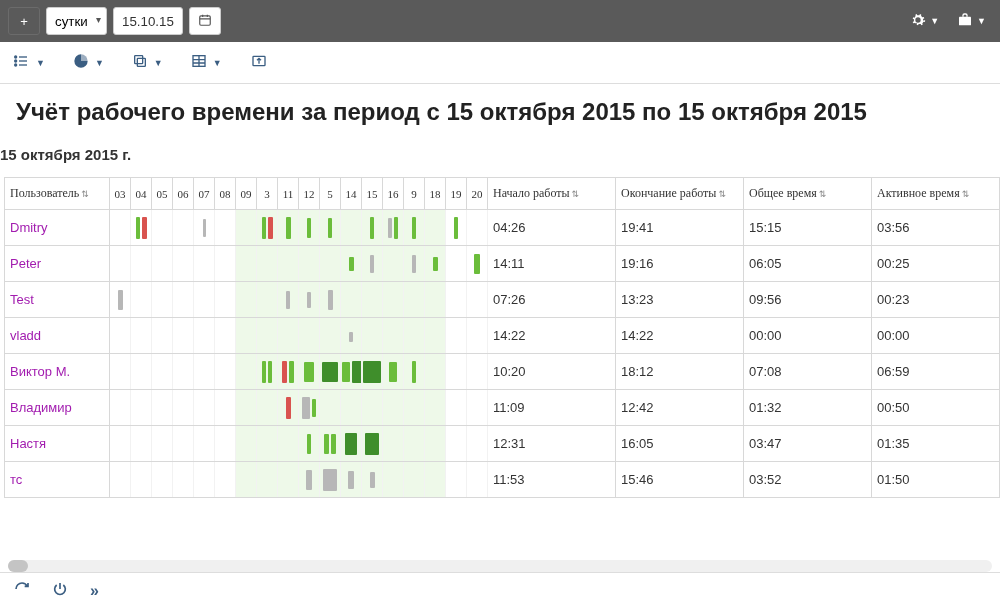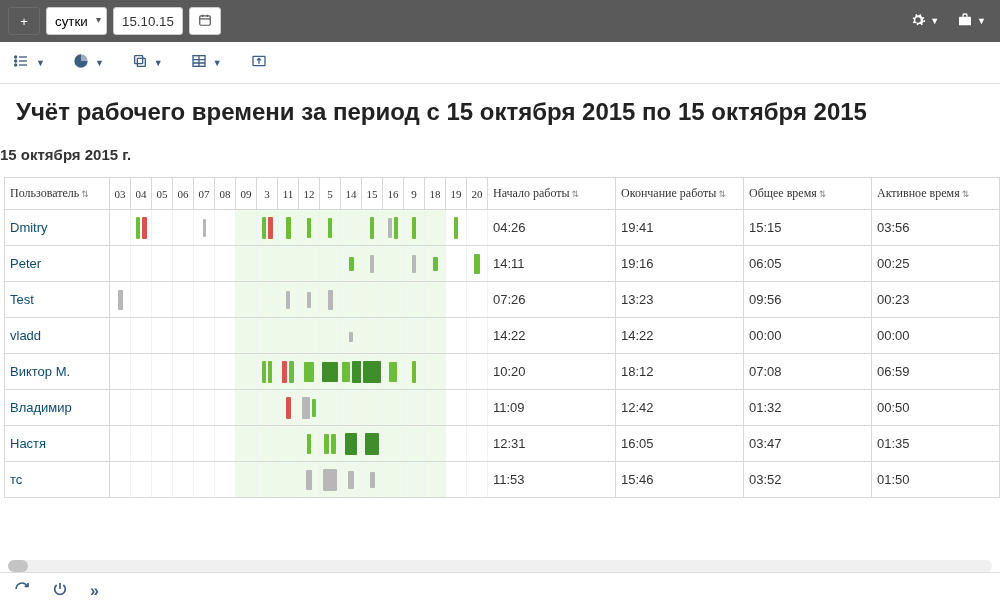--- a/index.html
+++ b/index.html
@@ -31,21 +31,21 @@
 
 
 .table-wrap { overflow: hidden; padding: 0 4px; }
 table { border-collapse: collapse; table-layout: fixed; width: 100%; }
 th, td { border: 1px solid #d8d8d8; padding: 8px 5px; text-align: left; font-size: 13px; vertical-align: middle; white-space: nowrap; overflow: hidden; }
 th { background: #fff; font-weight: normal; color: #333; font-size: 12px; font-family: Liberation Serif, serif; }
 .col-user { width: 105px; }
 .col-h { width: 21px; text-align: center; padding: 8px 0; font-size: 11px; }
 .col-num { width: 128px; }
 .col-last { width: 20px; }
-td.user-cell { color: #0c4a6e; }
+td.user-cell { color: #a21caf; }
 td.hcell { padding: 0; height: 36px; position: relative; text-align: center; border-left-color: #f2f2f2; border-right-color: #f2f2f2; }
 td.hcell.wz { background: #eef9e9; }
 .bar { display: inline-block; vertical-align: middle; border-radius: 1px; }
 .bar.g { background: #6bbd3b; }
 .bar.r { background: #d9534f; }
 .bar.gr { background: #b7b7b7; }
 .bar.gd { background: #3f8e2b; }
 
 
 .hscroll { position: absolute; bottom: 36px; left: 8px; right: 8px; height: 12px; background: #f0f0f0; border-radius: 6px; }

